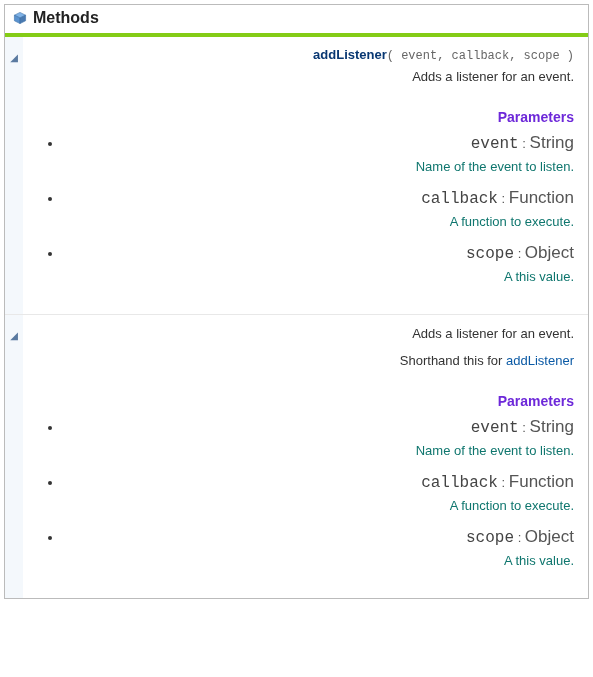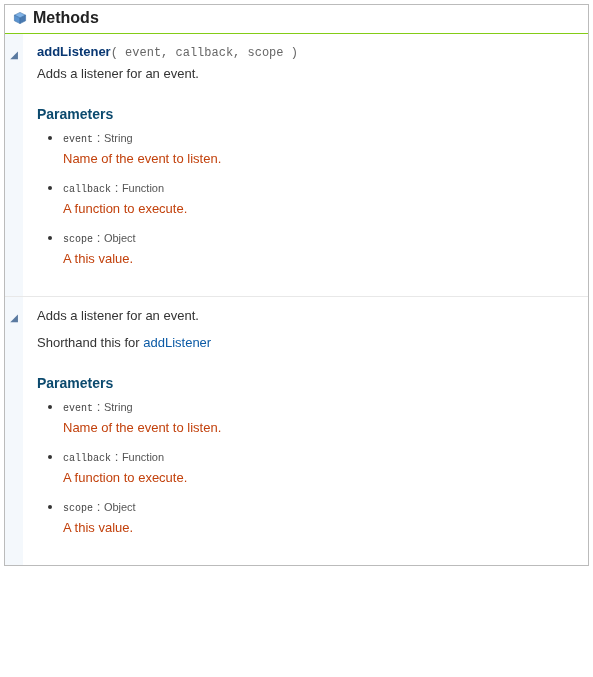--- a/index.html
+++ b/index.html
@@ -14,21 +14,21 @@
   }
   .panel {
     border: 1px solid #bbb;
     background: #fff;
   }
   .panel-header {
     display: flex;
     align-items: center;
     gap: 6px;
     padding: 4px 8px 6px 8px;
-    border-bottom: 1px solid #84cc16;
+    border-bottom: 4px solid #84cc16;
   }
   .panel-header h2 {
     margin: 0;
     font-size: 16px;
     font-weight: bold;
     color: #222;
   }
   .cube-icon { width: 14px; height: 14px; flex-shrink: 0; }
   .method-block {
     display: flex;
@@ -47,56 +47,57 @@
     font-size: 10px;
     color: #5a7aa0;
     cursor: pointer;
     user-select: none;
     display: inline-block;
     line-height: 1;
   }
   .method-body {
     flex: 1;
     padding: 10px 14px 16px 14px;
+    text-align: right;
   }
   .sig { margin-bottom: 5px; }
   .method-name {
     color: #083772;
     font-weight: bold;
     font-size: 13px;
     cursor: pointer;
   }
   .sig-params {
     color: #666;
     font-family: "Courier New", Courier, monospace;
     font-size: 12px;
   }
   .desc { margin: 0 0 6px 0; color: #333; line-height: 1.45; }
   .see-also { margin: 8px 0 0 0; }
   .link { color: #0b5aa5; cursor: pointer; }
   h3.params-h {
     font-size: 14px;
     font-weight: bold;
     margin: 22px 0 4px 0;
-    color: #0c4a6e;
+    color: #6d28d9;
   }
   ul.params {
     list-style: disc;
     margin: 0;
     padding-left: 26px;
   }
   ul.params > li { margin: 8px 0 14px 0; }
   .p-name {
     font-family: "Courier New", Courier, monospace;
-    font-size: 10px;
+    font-size: 16px;
     color: #444;
   }
-  .p-type { color: #555; font-size: 11px; }
+  .p-type { color: #555; font-size: 17px; }
   .p-colon { color: #555; }
-  .p-desc { margin-top: 6px; color: #c2410c; font-size: 13px; }
+  .p-desc { margin-top: 6px; color: #0f766e; font-size: 13px; }
 </style>
 </head>
 <body>
 
 <div class="panel">
   <div class="panel-header">
     <svg class="cube-icon" viewBox="0 0 20 20">
       <polygon points="10,2 18,6 10,10 2,6" fill="#7fb2e6" stroke="#3a6ea5" stroke-width="0.8"></polygon>
       <polygon points="2,6 10,10 10,18 2,14" fill="#5a93cf" stroke="#3a6ea5" stroke-width="0.8"></polygon>
       <polygon points="18,6 10,10 10,18 18,14" fill="#4a7ab0" stroke="#3a6ea5" stroke-width="0.8"></polygon>

